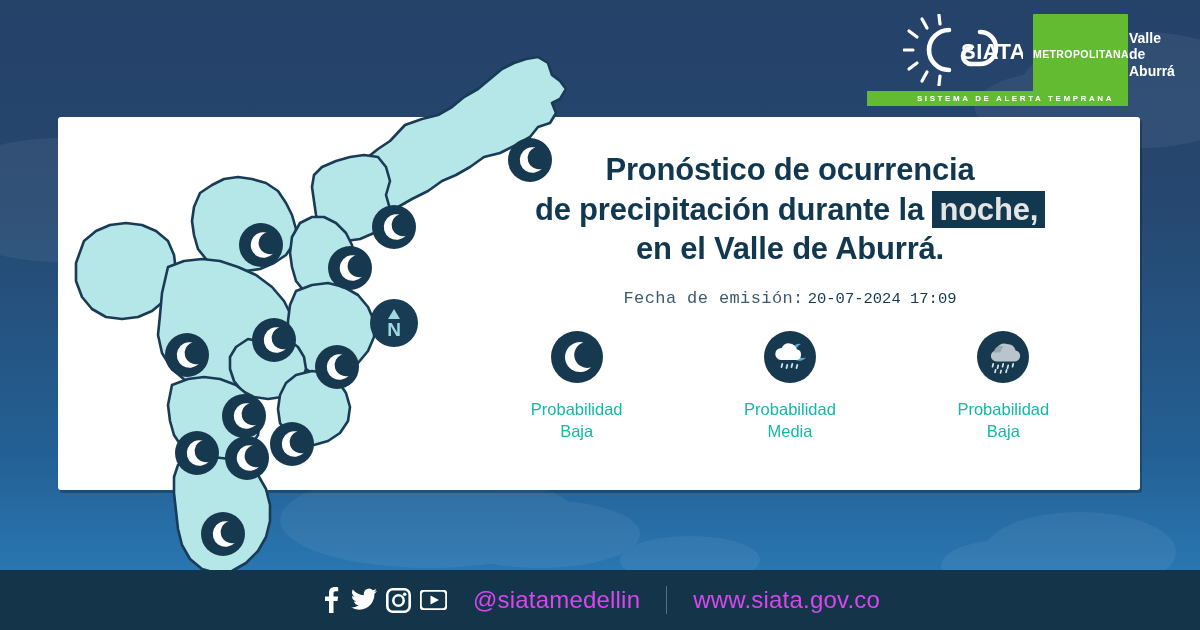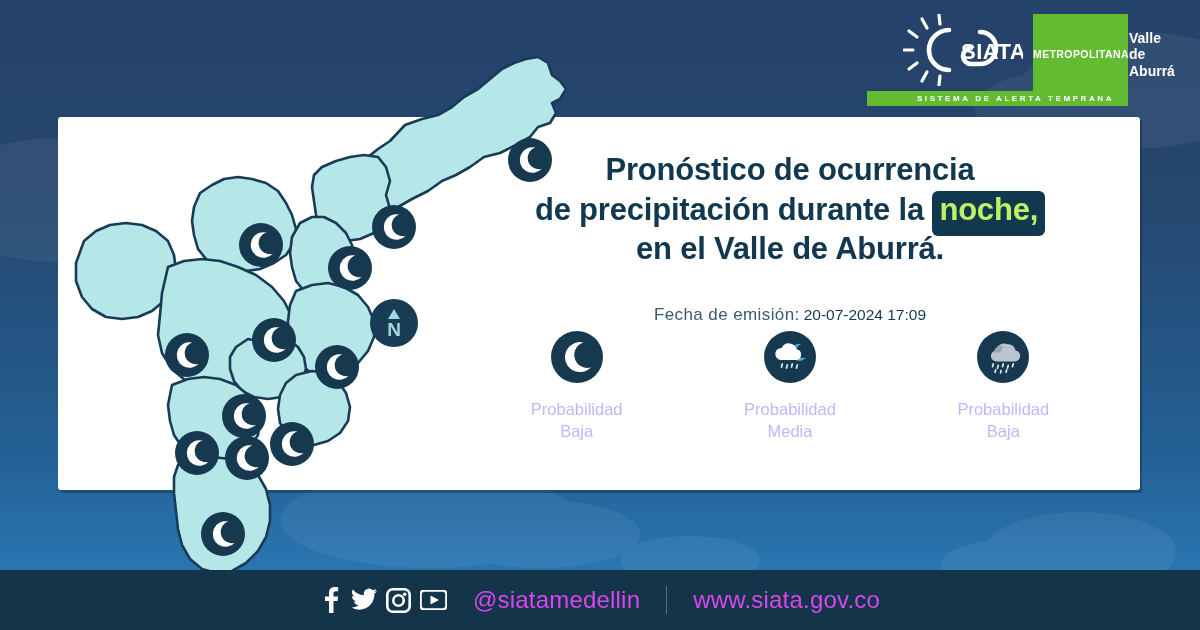--- a/index.html
+++ b/index.html
@@ -25,32 +25,32 @@
   .map-wrap svg{display:block;width:100%;height:100%;overflow:visible;}
 
   .marker{position:absolute;width:46px;height:46px;transform:translate(-50%,-50%);}
   .marker svg{display:block;width:100%;height:100%;}
 
   .compass{position:absolute;width:50px;height:50px;transform:translate(-50%,-50%);}
 
   
   .content{position:absolute;left:470px;top:150px;width:640px;text-align:center;}
   .title{color:#12384f;font-weight:bold;font-size:31px;line-height:1.28;letter-spacing:-.2px;}
-  .hl{background:#12384f;color:#bef264;padding:1px 7px 9px 7px;border-radius:6px;}
-  .fecha{margin-top:36px;font-size:17px;color:#3c5a6e;}
+  .hl{background:#12384f;color:#e5e5e5;padding:1px 7px 1px 7px;border-radius:0;}
+  .fecha{margin-top:20px;font-size:17px;color:#3c5a6e;font-family:Liberation Mono, monospace;}
   .fecha .lbl{letter-spacing:.4px;}
   .fecha .val{font-size:15.5px;color:#13384f;margin-left:4px;}
 
   
   .legend{position:absolute;left:470px;top:330px;width:640px;
           display:flex;justify-content:space-around;align-items:flex-start;}
   .leg-item{width:180px;text-align:center;}
   .leg-icon{width:54px;height:54px;margin:0 auto 14px auto;}
   .leg-icon svg{display:block;width:100%;height:100%;}
-  .leg-label{font-size:16.5px;color:#c4b5fd;line-height:1.35;}
+  .leg-label{font-size:16.5px;color:#14b8a6;line-height:1.35;}
 
   
   .logos{position:absolute;right:72px;top:14px;display:flex;align-items:flex-start;gap:10px;}
   .siata-logo{width:120px;height:72px;}
   .siata-logo svg{display:block;width:100%;height:100%;}
   .area-logo{width:95px;height:78px;background:#63bb32;border-radius:1px;
              display:flex;flex-direction:row;align-items:center;justify-content:flex-start;padding-top:3px;box-sizing:border-box;}
   .area-logo .mark{width:82px;height:44px;}
   .area-logo .mark svg{display:block;width:100%;height:100%;}
   .area-logo .l1{color:#fff;font-size:10.5px;font-weight:bold;letter-spacing:.4px;line-height:1.1;}

